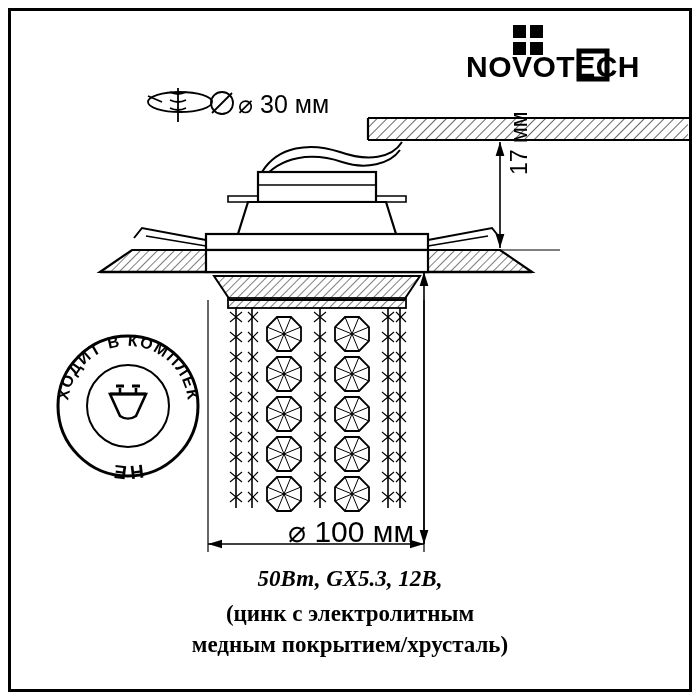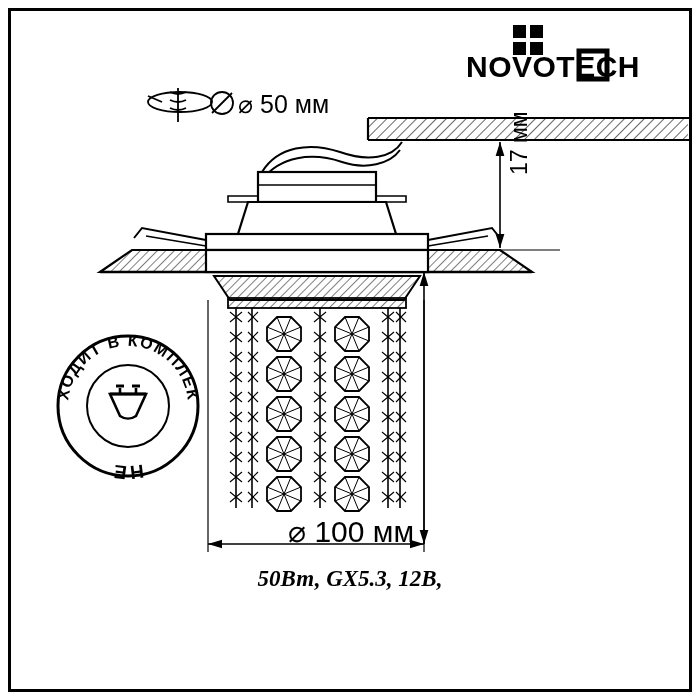--- a/index.html
+++ b/index.html
@@ -248,21 +248,21 @@
       <rect x="64" y="1" width="13" height="13" fill="#000"></rect>
       <rect x="47" y="18" width="13" height="13" fill="#000"></rect>
       <rect x="64" y="18" width="13" height="13" fill="#000"></rect>
     </svg>
     <div class="logo-text">NOVOTECH</div>
     <svg width="34" height="34" viewBox="0 0 34 34" style="position:absolute;left:110px;top:24px;">
       <rect x="3" y="3" width="28" height="28" fill="none" stroke="#000" stroke-width="5"></rect>
     </svg>
   </div>
 
-  <div class="lbl lbl-70">⌀ 50 мм</div>
+  <div class="lbl lbl-70">⌀ 30 мм</div>
   <div class="lbl lbl-17">17 мм</div>
   <div class="lbl lbl-100">⌀ 100 мм</div>
 
   <svg class="stamp" viewBox="0 0 152 152">
     <defs>
       <path id="arcTop" d="M 16,76 A 60,60 0 0 1 136,76" fill="none"></path>
       <path id="arcBot" d="M 136,76 A 60,60 0 0 1 16,76" fill="none"></path>
     </defs>
     <circle cx="76" cy="76" r="70" fill="none" stroke="#000" stroke-width="3"></circle>
     <circle cx="76" cy="76" r="41" fill="none" stroke="#000" stroke-width="2"></circle>
@@ -277,13 +277,17 @@
       <path d="M58,64 L94,64 L84,86 A14,14 0 0 1 68,86 z"></path>
       <line x1="58" y1="64" x2="94" y2="64" stroke-width="3"></line>
       <line x1="68" y1="58" x2="68" y2="64"></line>
       <line x1="84" y1="58" x2="84" y2="64"></line>
       <line x1="64" y1="56" x2="72" y2="56" stroke-width="3"></line>
       <line x1="80" y1="56" x2="88" y2="56" stroke-width="3"></line>
     </g>
   </svg>
 
   <div class="spec1">50Вт, GX5.3, 12В,</div>
+  <div class="spec2">
+    <div>(цинк с электролитным</div>
+    <div>медным покрытием/хрусталь)</div>
+  </div>
 </div>
 
 </body></html>

